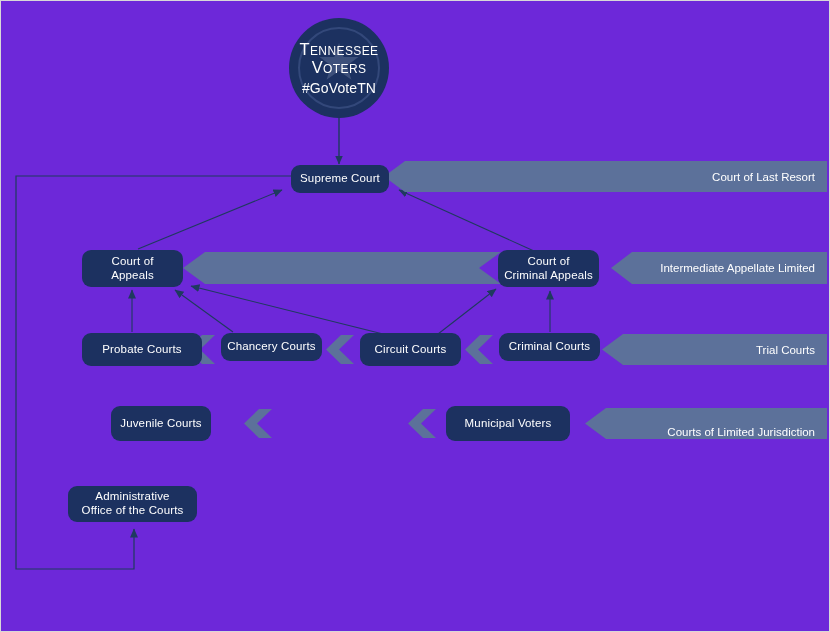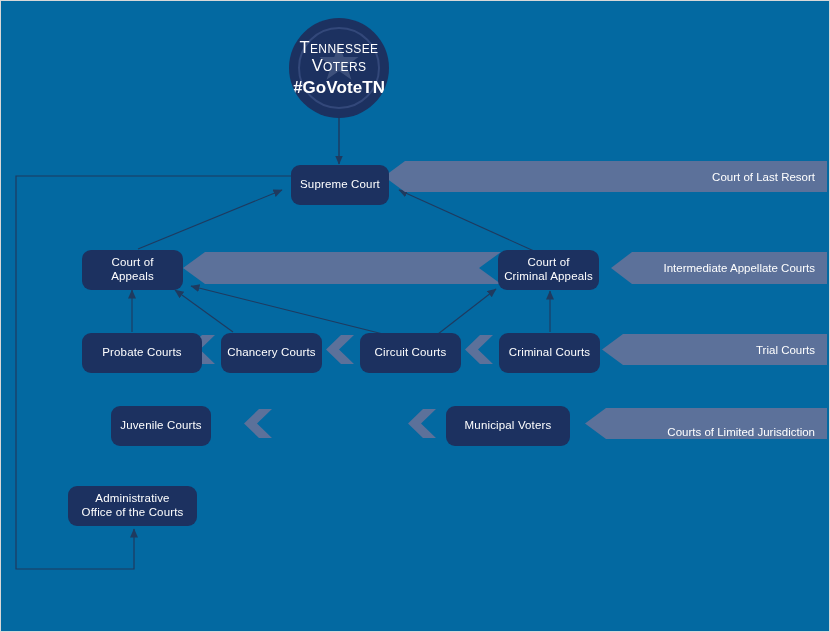--- a/index.html
+++ b/index.html
@@ -7,21 +7,21 @@
     padding: 0;
     background: #ffffff;
   }
   body {
     font-family: "Liberation Sans", sans-serif;
   }
   #stage {
     position: relative;
     width: 830px;
     height: 632px;
-    background: #0369a1;
+    background: #6d28d9;
     overflow: hidden;
     box-sizing: border-box;
     border: 1px solid #d8d8d8;
   }
   #svg-layer {
     position: absolute;
     left: 0;
     top: 0;
     width: 830px;
     height: 632px;
@@ -35,21 +35,21 @@
     color: #ffffff;
     border-radius: 9px;
     display: flex;
     align-items: center;
     justify-content: center;
     text-align: center;
     line-height: 1.18;
     font-size: 11.5px;
     letter-spacing: 0.15px;
     box-sizing: border-box;
-    padding: 20px 6px;
+    padding: 14px 6px;
     z-index: 5;
   }
   .node-label { display: block; white-space: pre-line; }
 
   
   .voter-circle {
     position: absolute;
     border-radius: 50%;
     background: #1c3160;
     color: #ffffff;
@@ -81,24 +81,23 @@
     z-index: 2;
     font-size: 16.5px;
     font-variant: small-caps;
     letter-spacing: 0.4px;
     line-height: 1.12;
     font-weight: 400;
   }
   .voter-tag {
     position: relative;
     z-index: 2;
-    font-size: 17px;
+    font-size: 14px;
     margin-top: 4px;
     letter-spacing: 0.1px;
-    font-weight: bold;
   }
 
   
   .banner {
     position: absolute;
     color: #ffffff;
     font-size: 11.5px;
     display: flex;
     align-items: center;
     justify-content: flex-end;
@@ -213,21 +212,21 @@
   <div class="node" style="left:67px; top:485px; width:129px; height:36px;">
     <span class="node-label">Administrative
 Office of the Courts</span>
   </div>
 
   <div class="banner" style="left:383px; top:160px; width:443px; height:31px;">
     <span class="banner-text">Court of Last Resort</span>
   </div>
 
   <div class="banner" style="left:610px; top:251px; width:216px; height:32px;">
-    <span class="banner-text">Intermediate Appellate Courts</span>
+    <span class="banner-text">Intermediate Appellate Limited</span>
   </div>
 
   <div class="banner" style="left:601px; top:333px; width:225px; height:31px;">
     <span class="banner-text">Trial Courts</span>
   </div>
 
   <div class="banner" style="left:584px; top:407px; width:242px; height:48px;">
     <span class="banner-text">Courts of  Limited Jurisdiction</span>
   </div>
 

